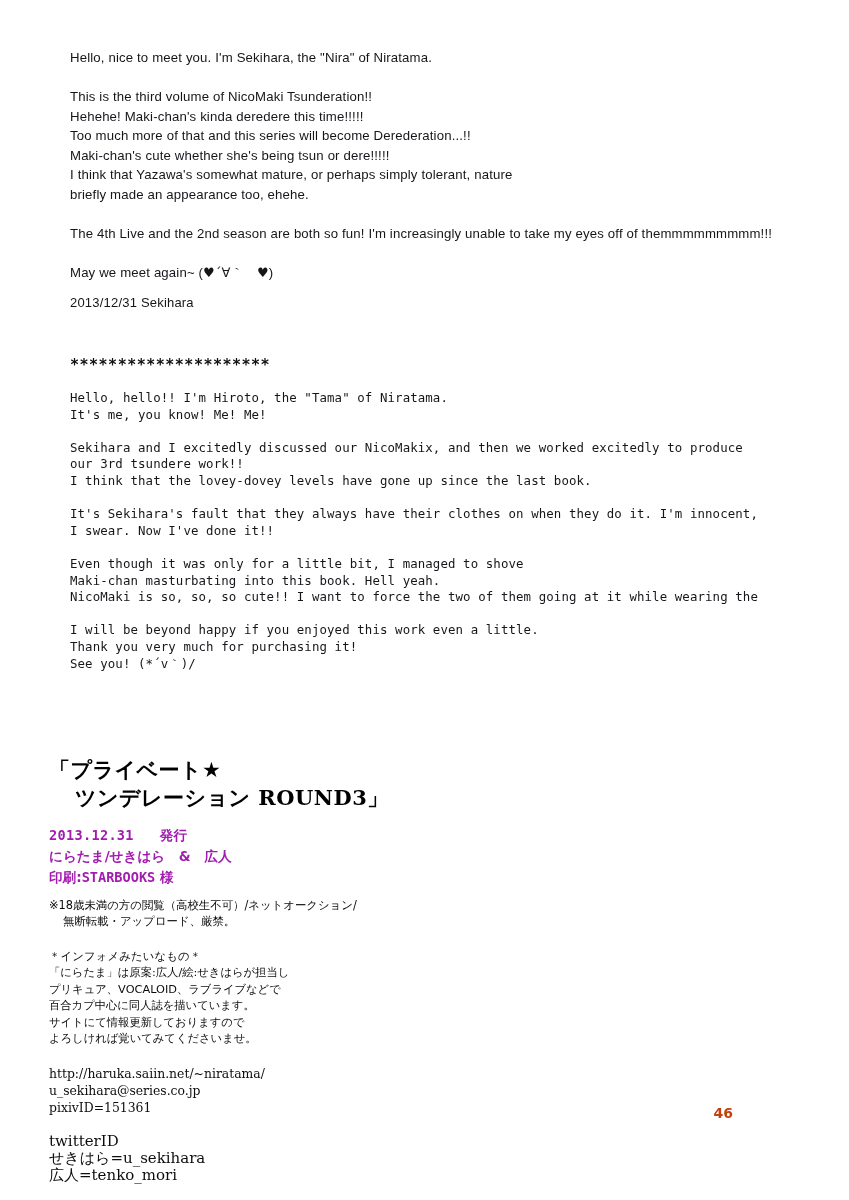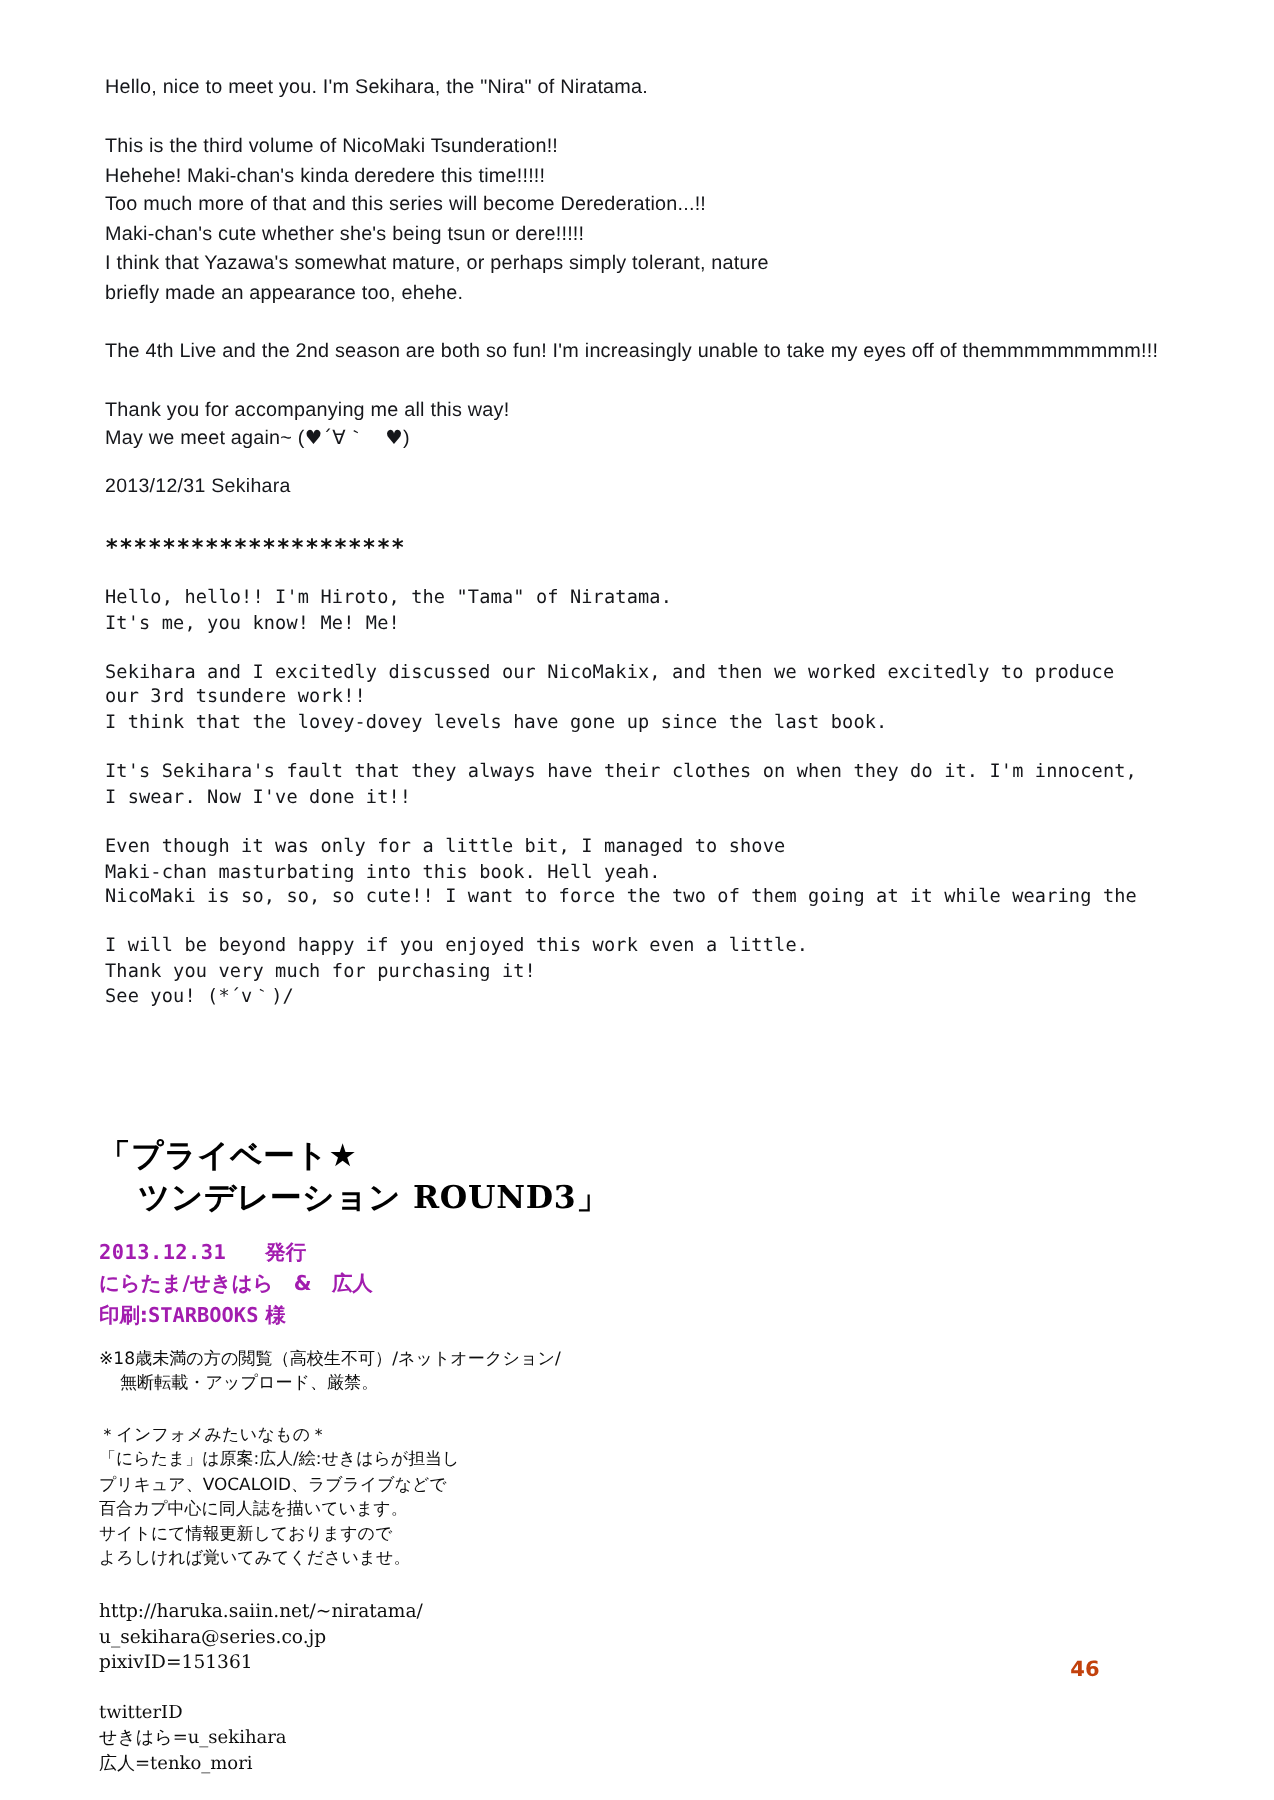--- a/index.html
+++ b/index.html
@@ -77,21 +77,21 @@
     line-height: 16.6px;
     color: #15161a;
     letter-spacing: 0.1px;
   }
   .mono-block p { margin: 0; white-space: pre-wrap; }
   .mono-block .gap { height: 16.6px; }
 
   
   .colophon {
     position: absolute;
-    left: 66px;
+    left: 49px;
     top: 756px;
     width: 560px;
   }
   .title-ja {
     font-family: "DejaVu Sans", sans-serif;
     font-weight: 700;
     font-size: 21px;
     line-height: 28px;
     letter-spacing: 0.5px;
     color: #000;
@@ -152,21 +152,21 @@
     font-family: "DejaVu Serif", serif;
     font-size: 12.4px;
     line-height: 17px;
     color: #0d0d0d;
   }
   .links .mono { font-family: "DejaVu Serif", serif; }
 
   .twitter {
     margin-top: 17px;
     font-family: "DejaVu Serif", serif;
-    font-size: 12px;
+    font-size: 15px;
     line-height: 17px;
     color: #0d0d0d;
   }
 
   
   .page-number {
     position: absolute;
     right: 54px;
     top: 1105px;
     font-family: "DejaVu Sans", sans-serif;
@@ -186,21 +186,20 @@
     <div class="gap"></div>
     <p>This is the third volume of NicoMaki Tsunderation!!</p>
     <p>Hehehe! Maki-chan's kinda deredere this time!!!!!</p>
     <p>Too much more of that and this series will become Derederation...!!</p>
     <p>Maki-chan's cute whether she's being tsun or dere!!!!!</p>
     <p>I think that Yazawa's somewhat mature, or perhaps simply tolerant, nature</p>
     <p>briefly made an appearance too, ehehe.</p>
     <div class="gap"></div>
     <p>The 4th Live and the 2nd season are both so fun! I'm increasingly unable to take my eyes off of themmmmmmmmm!!!</p>
     <div class="gap"></div>
-    <p>Thank you for accompanying me all this way!</p>
     <p>
       <span>May we meet again~ (</span><span class="hearts">♥´∀｀　♥</span><span>)</span>
     </p>
     <div class="gap-small"></div>
     <p class="sig">2013/12/31 Sekihara</p>
   </div>
 
   <div class="stars">*********************</div>
 
   <div class="mono-block">

